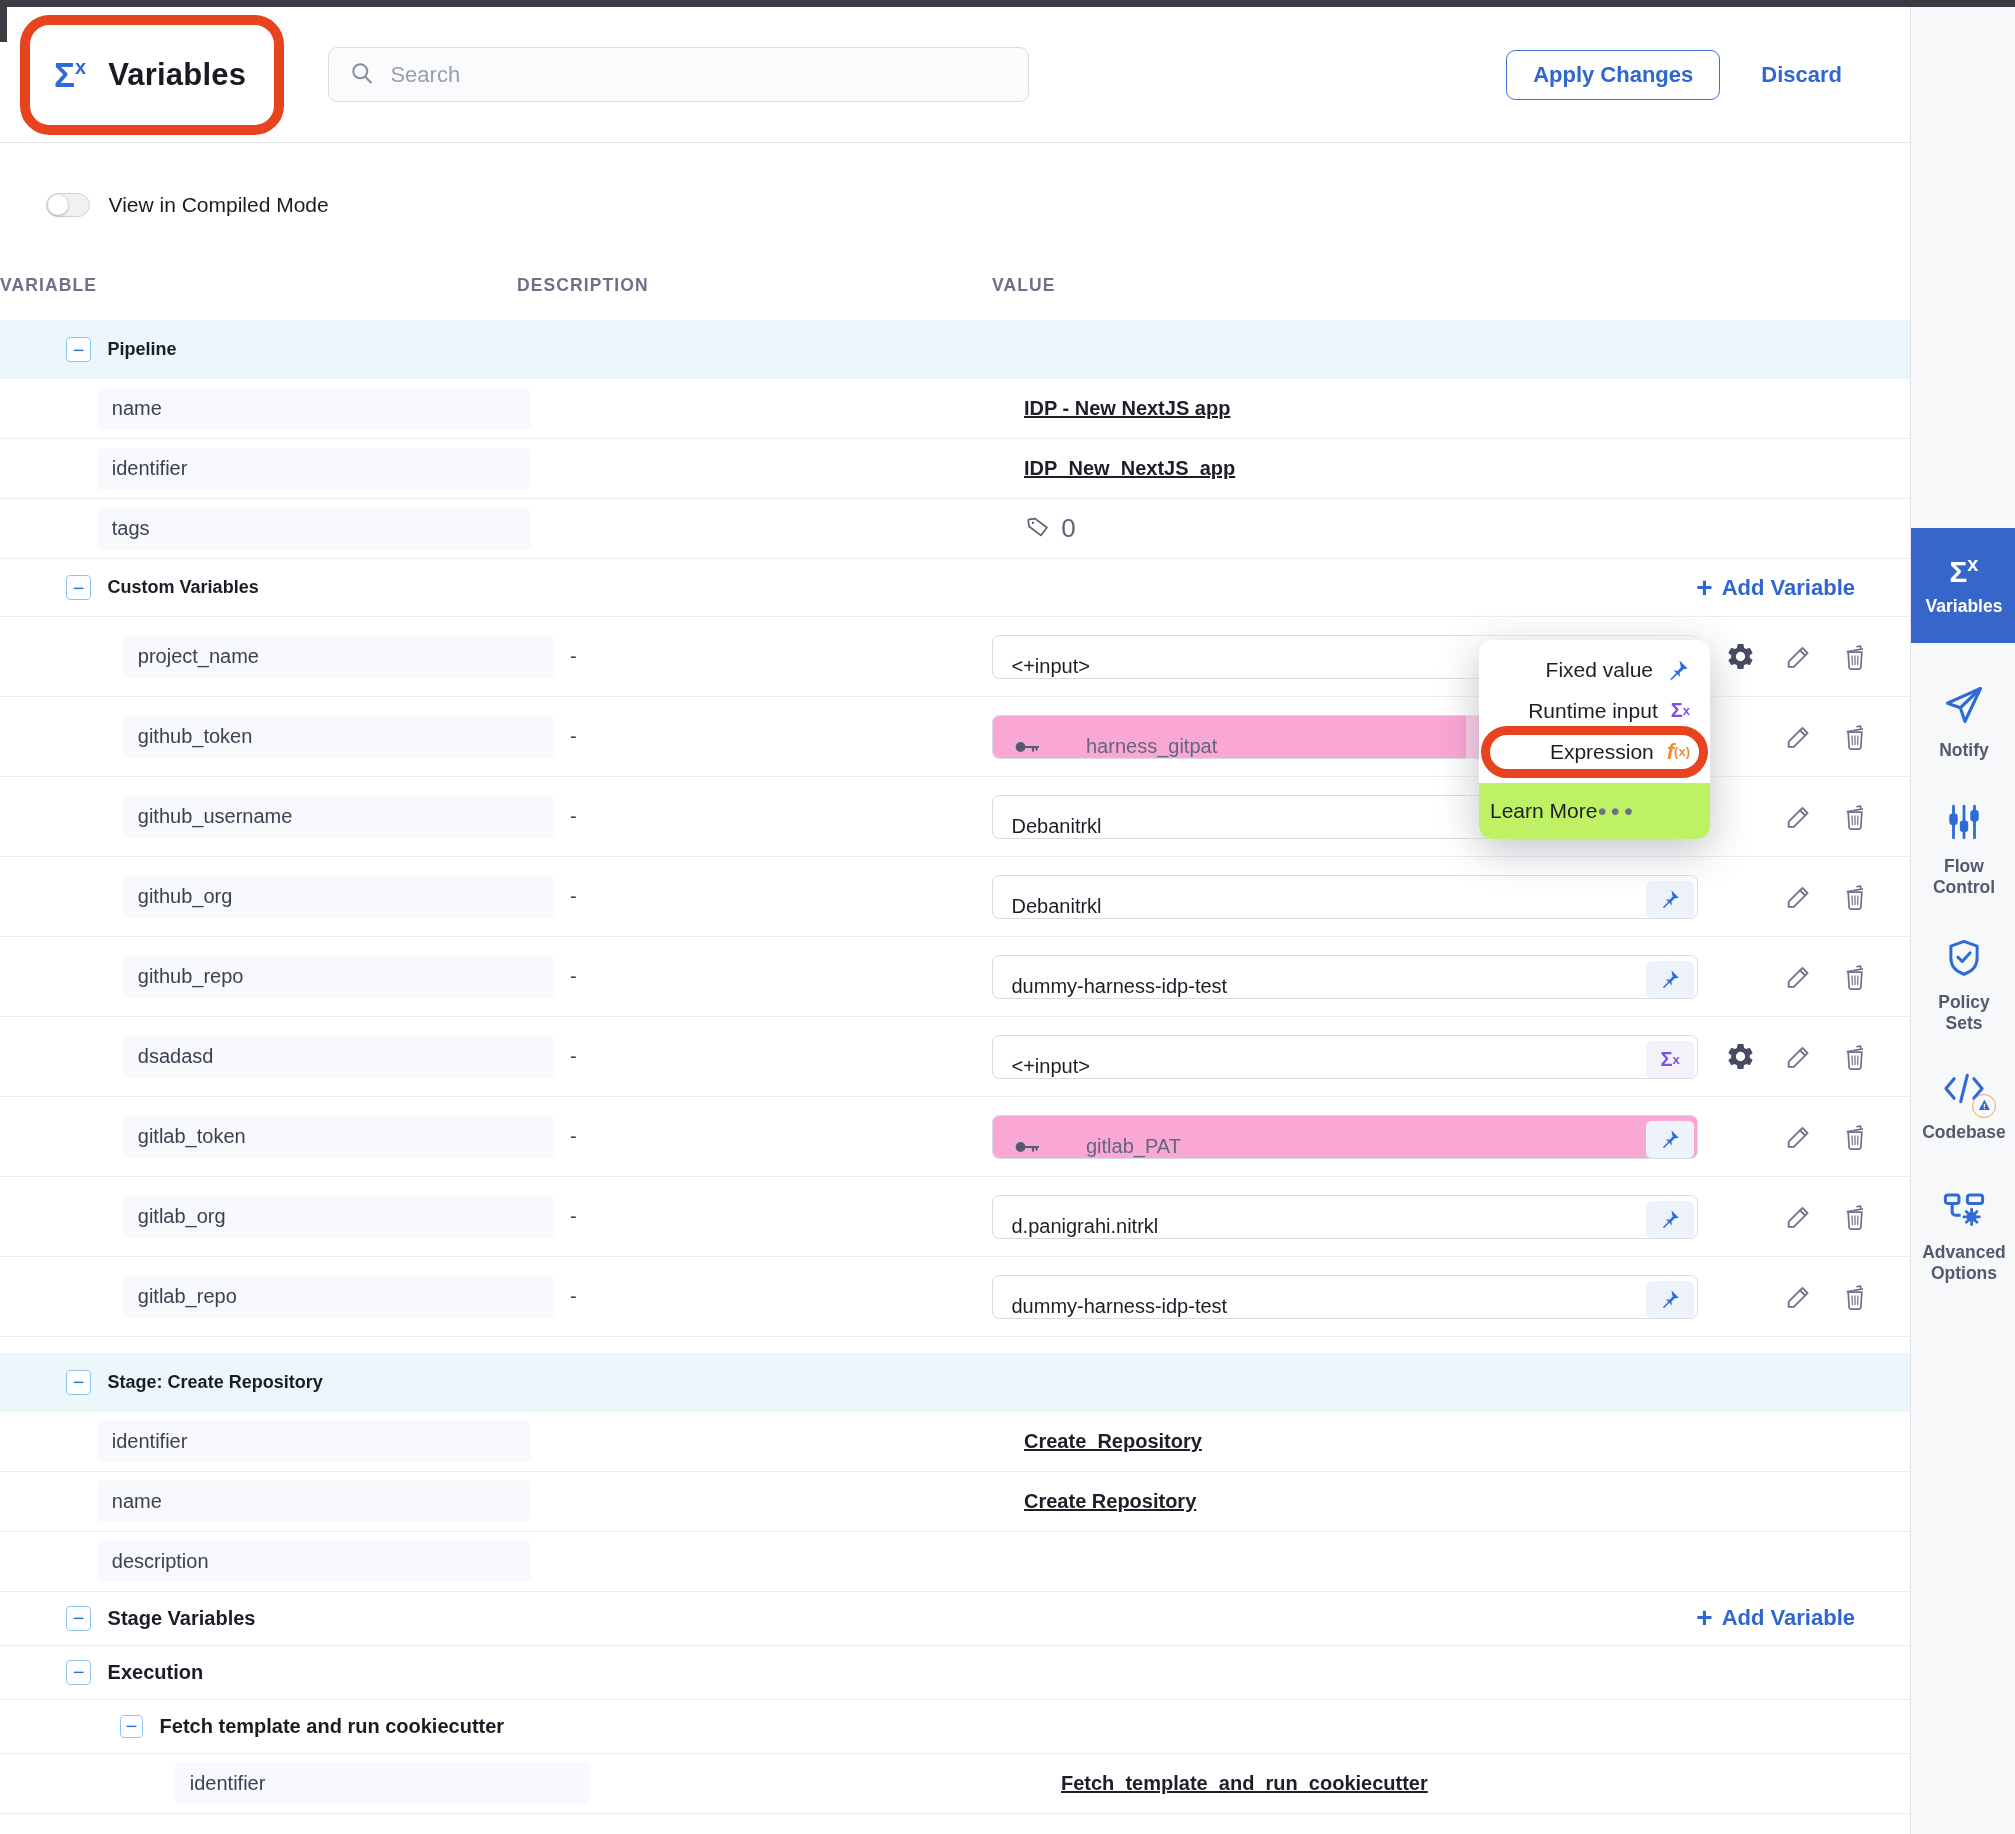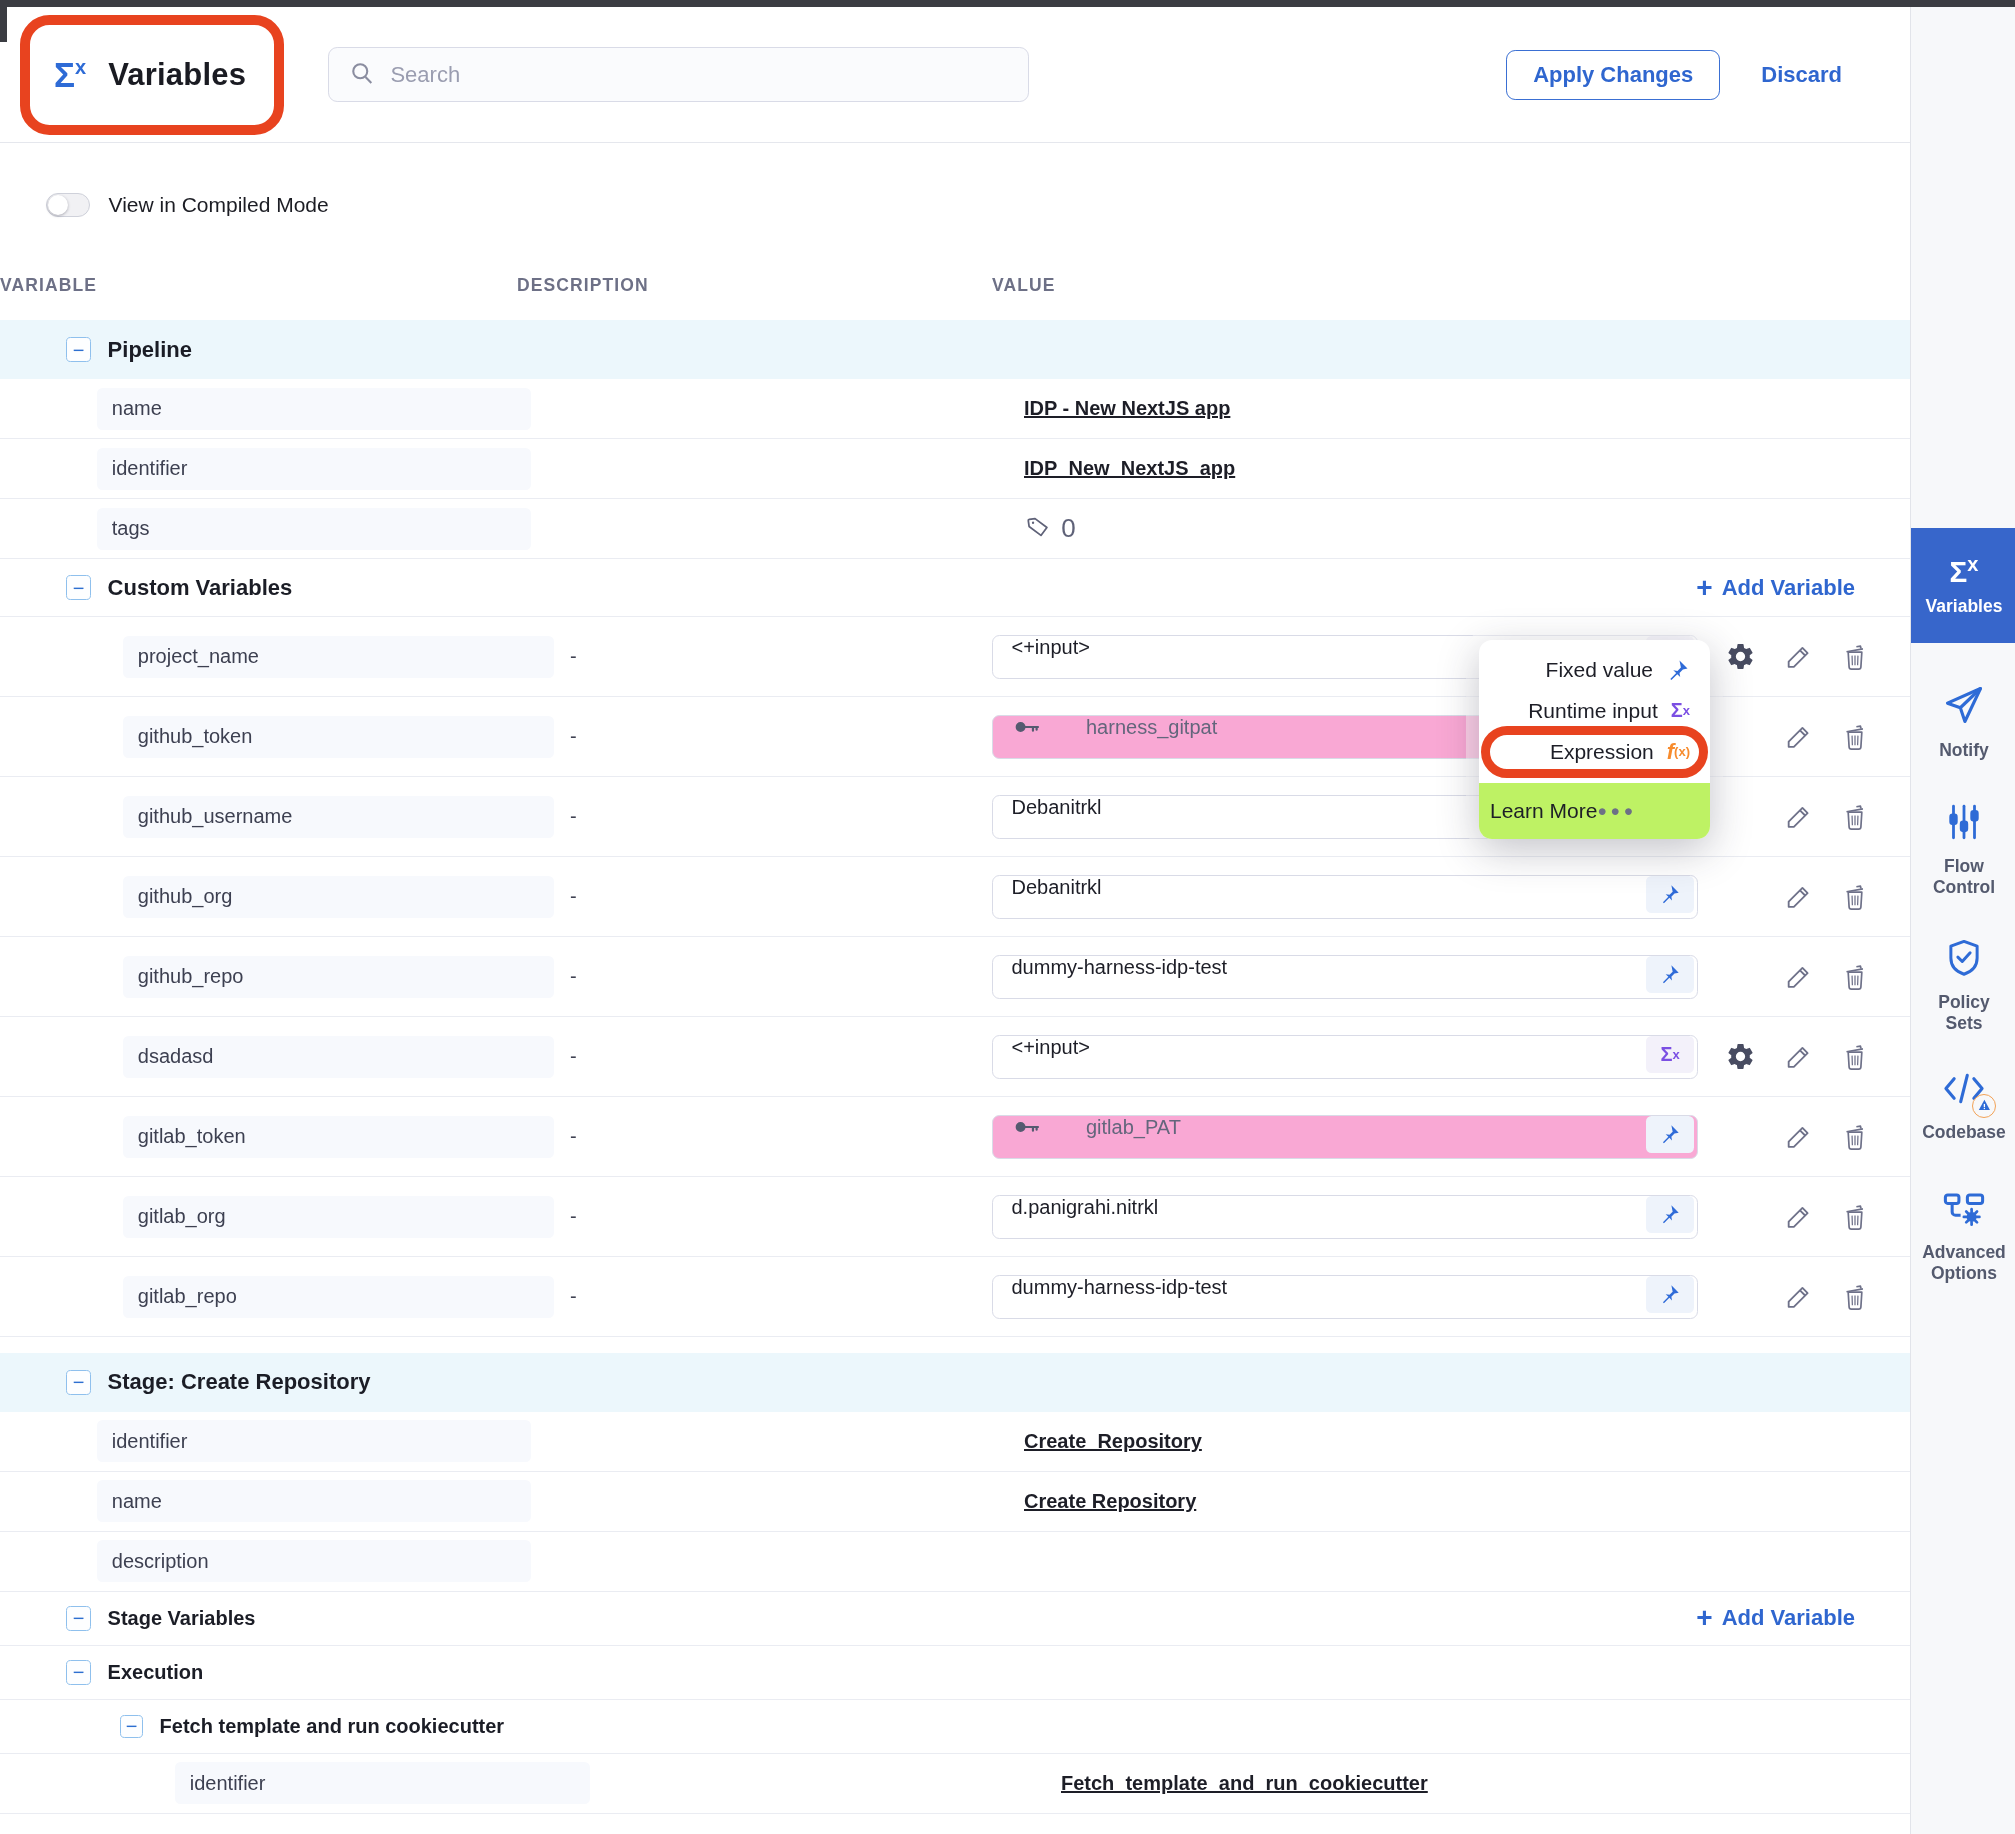--- a/index.html
+++ b/index.html
@@ -49,40 +49,40 @@
   .row.section.bg-blue { background:#ecf7fc; height:59px; margin-top:15.7px; }
   .row.section.bg-white { background:#fff; height:58px; border-bottom:0.9px solid #eaecf2; }
   .row.section.sub { height:54px; }
   .row.field.h65 { height:60px;gap:16px; }
   .row.field.h87 { height:80px; }
 
   .minus-box { width:25px; height:25px; border:1.8px solid #8fc0ed; border-radius:4.6px; background:#fdfeff;
     color:#2d6fd0; display:flex; align-items:center; justify-content:center; font-size:20px; line-height:1;
     margin-left:66px; cursor:pointer; flex:0 0 auto; }
   .row.section.indent1 .minus-box { margin-left:120px; width:23px; height:23px; }
-  .section-label { margin-left:16.6px; font-size:22px; font-weight:700; color:#1b1d26; }
+  .section-label { margin-left:16.6px; font-size:18px; font-weight:700; color:#1b1d26; }
   .row.section.sub .section-label { font-size:20px; }
   .add-variable { margin-left:auto; margin-right:55px; display:flex; align-items:center; gap:9.2px; color:#2f66cf;
     font-size:22px; font-weight:600; cursor:pointer; }
   .add-variable .plus { font-size:28px; font-weight:600; line-height:1; }
 
   .chip { background:#f7f9fd; border-radius:5.5px; height:42px; display:flex; align-items:center; padding-left:14.8px;
     font-size:20px; color:#3d4051; }
   .chip.i1 { margin-left:97px; width:434px; }
   .chip.i2 { margin-left:123px; width:431px; }
   .chip.i3 { margin-left:175px; width:415px; }
   .col-desc { padding-left:53px; font-size:20px; color:#3f4252; }
   .col-val { display:flex; align-items:center; padding-right:41px; }
   .value-text { font-size:20px; font-weight:600; color:#1d1e27;text-decoration:underline; }
   .value-text.i3 { padding-left:37px; }
   .tags-wrap { display:flex; align-items:center; gap:9.2px; color:#5f6278; }
   .tags-count { font-size:26px; color:#5f6278; }
 
   .value-input { width:706px; height:44px; border:0.9px solid #d9dbe7; border-radius:7.4px; background:#fff;
-    display:flex; align-items:flex-start; overflow:hidden; }
+    display:flex; align-items:flex-end; overflow:hidden; }
   .value-input.secret { background:#f9a8d4;gap:32px; }
   .input-text { padding-left:18.5px; font-size:20px; color:#1d1e27; white-space:nowrap; }
   .value-input.secret .input-text { color:#63667c; padding-left:13px; }
   .key-ic { margin-left:20px; display:flex; align-items:center; }
   .badge { margin-left:auto; margin-right:2.8px; width:48px; height:37px; border-radius:5.5px; display:flex;
     align-items:center; justify-content:center; cursor:pointer; }
   .badge.pin { background:#eef3fb; }
   .badge.sigma { background:#f3f1fa; color:#7b4fe3; font-weight:700; font-size:20px; }
   .badge.sigma sup { font-size:13px; }
 

